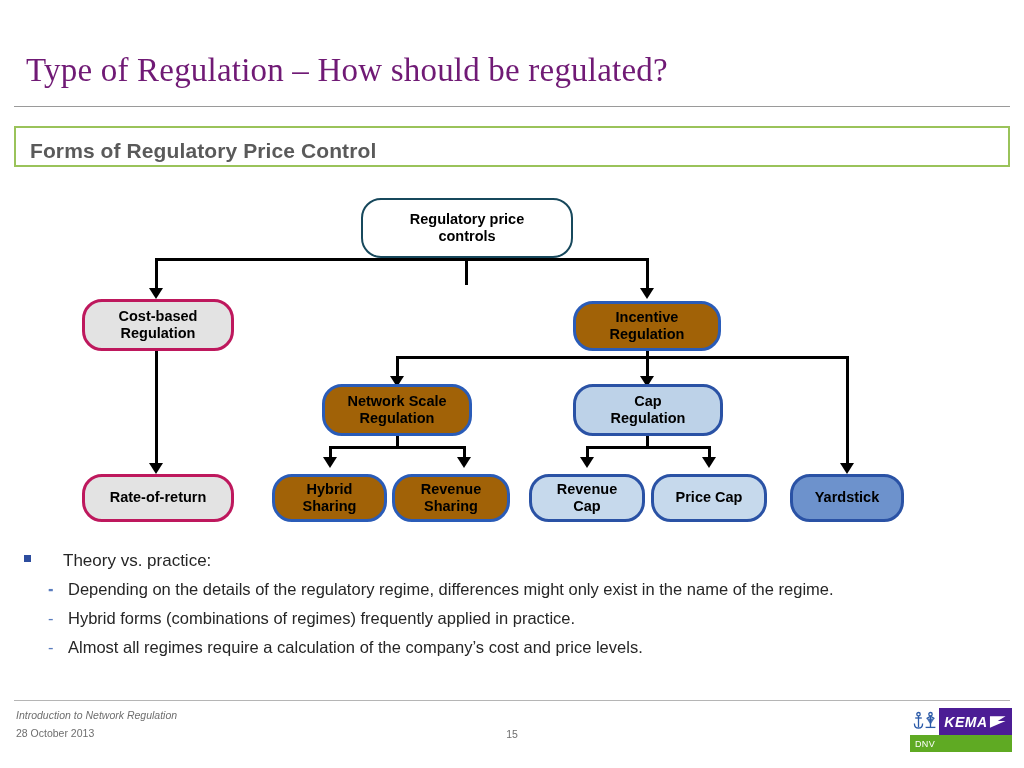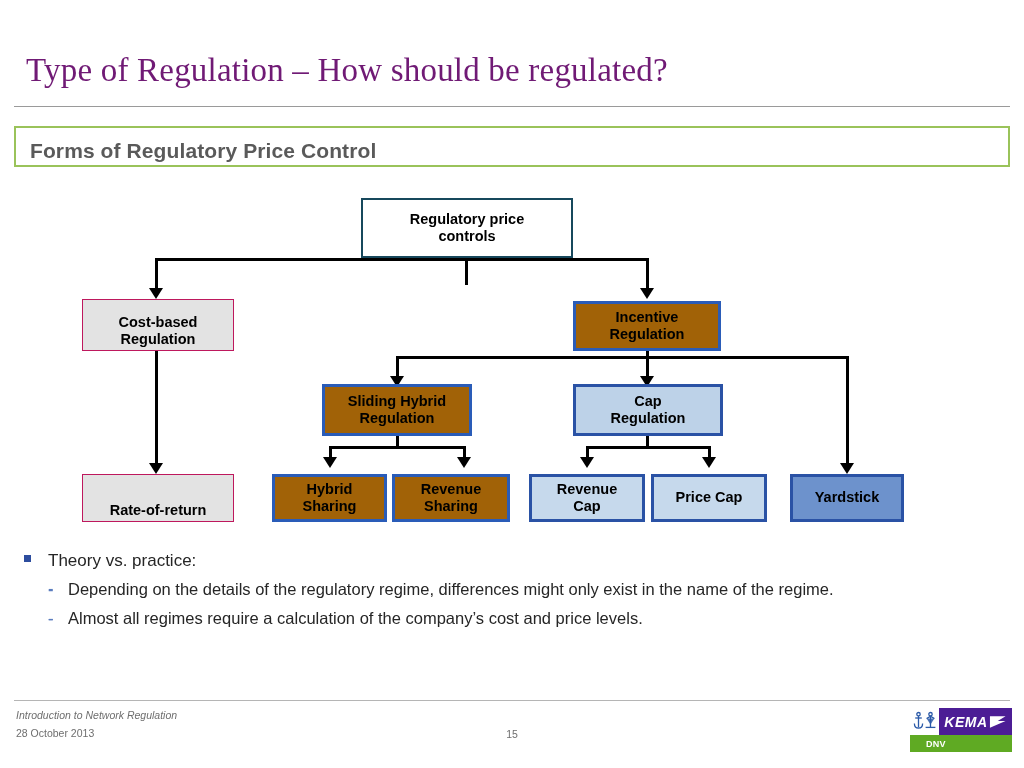--- a/index.html
+++ b/index.html
@@ -77,26 +77,27 @@
     box-sizing: border-box;
     display: flex;
     align-items: center;
     justify-content: center;
     text-align: center;
     font-size: 14.5px;
     font-weight: bold;
     color: #000000;
     line-height: 1.18;
     padding: 2px 13px;
+    border-radius: 20px;
   }
   .node span { display: block; }
 
   
   .n-root   { background:#ffffff; border:2px solid #17485c; }
-  .n-green  { background:#e3e3e3; border:1px solid #be185d;align-items:flex-end; }
+  .n-green  { background:#e3e3e3; border:3px solid #be185d; }
   .n-blue-l { background:#a16207; border:3px solid #2a5cb8; }
   .n-blue-m { background:#bdd2e8; border:3px solid #2a52a5; }
   .n-blue-p { background:#c6d9ec; border:3px solid #2a52a5; }
   .n-blue-d { background:#6d92cc; border:3px solid #2a52a5; }
 
   
   .ln-v { position:absolute; width:3px; background:#000000; }
   .ln-h { position:absolute; height:3px; background:#000000; }
   .arrow {
     position: absolute;
@@ -109,21 +110,21 @@
   
   #bullets {
     position: absolute;
     left: 0;
     top: 551px;
     width: 1024px;
   }
   .blvl1 {
     position: relative;
     margin: 0 0 8px 0;
-    padding-left: 48px;
+    padding-left: 63px;
     font-size: 17px;
     color: #262626;
     line-height: 1.2;
   }
   .blvl1 .bmark {
     position: absolute;
     left: 24px;
     top: 4px;
     width: 7px;
     height: 7px;
@@ -210,24 +211,23 @@
     left: 0; top: 27px;
     width: 102px; height: 17px;
     background: #5faa23;
     display: flex;
     align-items: center;
   }
   #logo-dnv {
     width: 30px;
     color: #ffffff;
     font-size: 9px;
-    font-weight: bold;
-    text-align: left;
+    font-weight: normal;
+    text-align: center;
     letter-spacing: .3px;
-    margin-left: 16px;
   }
 </style>
 </head>
 <body>
 
 <div id="slide">
 
   <div id="slide-title">Type of Regulation – How should be regulated?</div>
   <div id="title-rule"></div>
 
@@ -286,21 +286,21 @@
 
     <div class="node n-blue-l" style="left:573px; top:116px; width:148px; height:50px;">
       <div>
         <span>Incentive</span>
         <span>Regulation</span>
       </div>
     </div>
 
     <div class="node n-blue-l" style="left:322px; top:199px; width:150px; height:52px;">
       <div>
-        <span>Sliding Hybrid</span>
+        <span>Network Scale</span>
         <span>Regulation</span>
       </div>
     </div>
 
     <div class="node n-blue-m" style="left:573px; top:199px; width:150px; height:52px;">
       <div>
         <span>Cap</span>
         <span>Regulation</span>
       </div>
     </div>
@@ -353,20 +353,21 @@
     </div>
     <div class="blvl2">
       <span class="dmark">-</span>
     </div>
     <div class="blvl2">
       <span class="dmark">-</span>
       <span>Depending on the details of the regulatory regime, differences might only exist in the name of the regime.</span>
     </div>
     <div class="blvl2">
       <span class="dmark">-</span>
+      <span>Hybrid forms (combinations of regimes) frequently applied in practice.</span>
     </div>
     <div class="blvl2">
       <span class="dmark">-</span>
       <span>Almost all regimes require a calculation of the company’s cost and price levels.</span>
     </div>
   </div>
 
   <div id="footer-rule"></div>
   <div class="footer-text" id="footer-line1">Introduction to Network Regulation</div>
   <div class="footer-text" id="footer-line2">28 October 2013</div>

